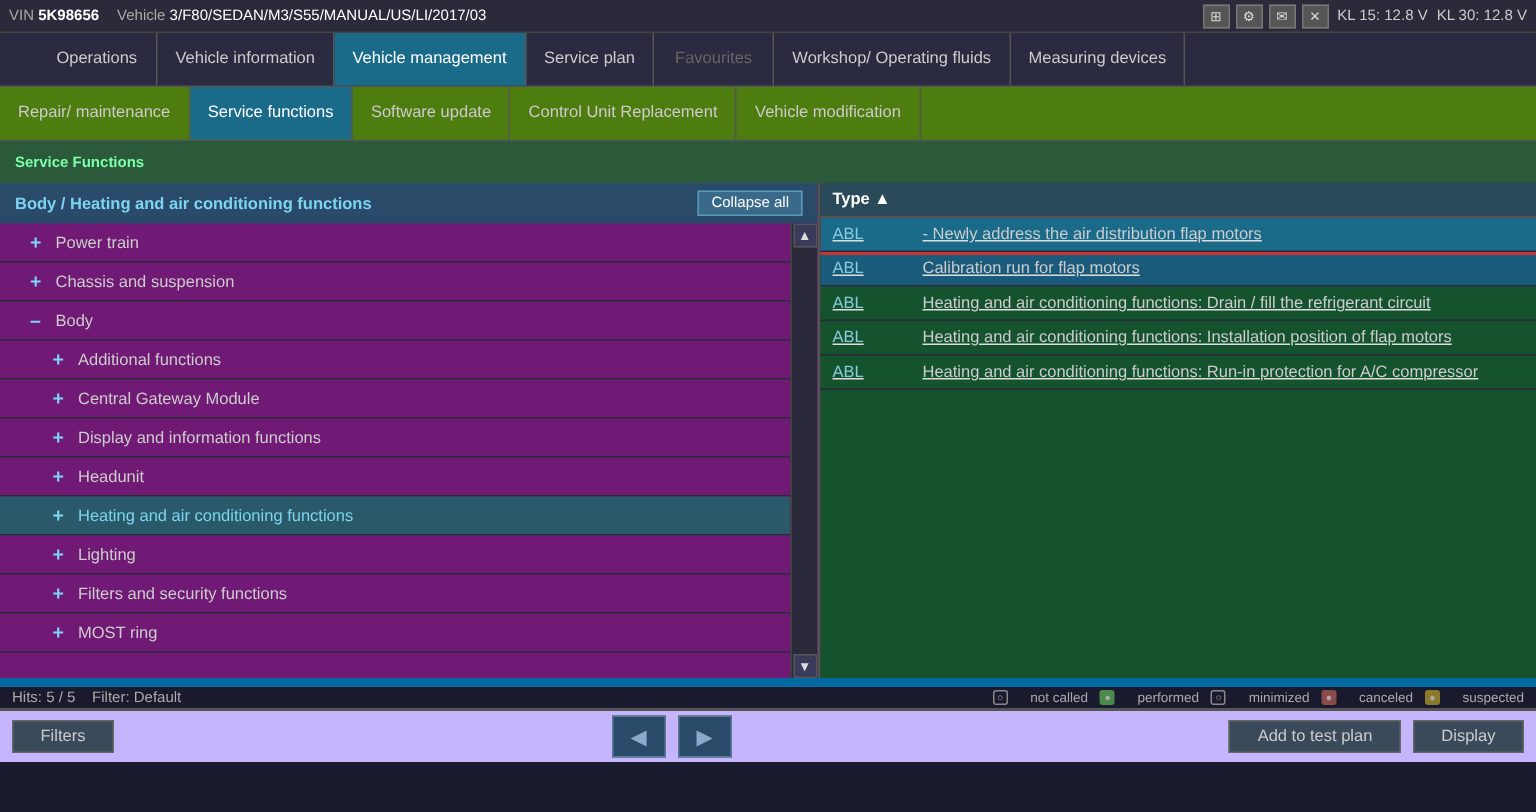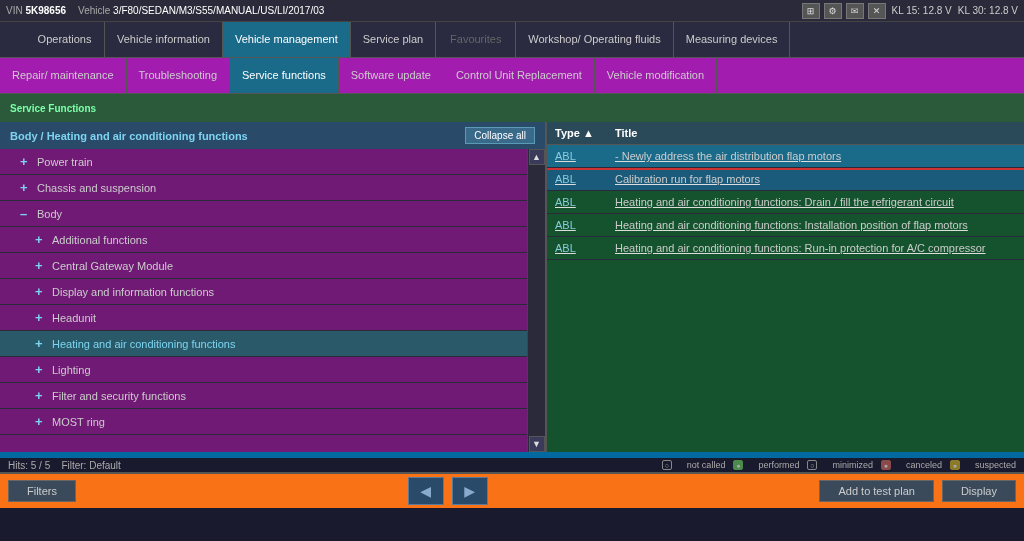--- a/index.html
+++ b/index.html
@@ -78,21 +78,21 @@
       min-width: 80px;
     }
     .nav-item.active-dark {
       background: #1a6a8a;
       color: #fff;
     }
 
     
     .nav-row2 {
       display: flex;
-      background: #a21caf;
+      background: #4d7c0f;
       border-bottom: 1px solid #555;
       height: 36px;
     }
 
     
     .service-functions-label {
       background: #2a5a3a;
       color: #7dffaa;
       padding: 3px 10px;
       font-size: 10px;
@@ -278,21 +278,21 @@
       border-radius: 2px;
       border: 1px solid #888;
       display: flex;
       align-items: center;
       justify-content: center;
       font-size: 7px;
     }
 
     
     .bottom-bar {
-      background: #f97316;
+      background: #c4b5fd;
       border-top: 2px solid #555;
       height: 36px;
       display: flex;
       align-items: center;
       justify-content: space-between;
       padding: 0 8px;
     }
     .bottom-btn {
       background: #3a4a5a;
       color: #ccc;
@@ -377,23 +377,20 @@
   </div>
   <div class="nav-item">
     <span>Measuring devices</span>
   </div>
 </div>
 
 <div class="nav-row2">
   <div class="nav-item">
     <span>Repair/ maintenance</span>
   </div>
-  <div class="nav-item">
-    <span>Troubleshooting</span>
-  </div>
   <div class="nav-item active-dark">
     <span>Service functions</span>
   </div>
   <div class="nav-item">
     <span>Software update</span>
   </div>
   <div class="nav-item">
     <span>Control Unit Replacement</span>
   </div>
   <div class="nav-item">
@@ -446,40 +443,39 @@
         <div class="tree-item level2 selected">
           <span class="plus-minus">+</span>
           <span>Heating and air conditioning functions</span>
         </div>
         <div class="tree-item level2">
           <span class="plus-minus">+</span>
           <span>Lighting</span>
         </div>
         <div class="tree-item level2">
           <span class="plus-minus">+</span>
-          <span>Filter and security functions</span>
+          <span>Filters and security functions</span>
         </div>
         <div class="tree-item level2">
           <span class="plus-minus">+</span>
           <span>MOST ring</span>
         </div>
 
       </div>
       <div class="scroll-bar-track">
         <div class="scroll-arrow">▲</div>
         <div style="flex:1; background: #2a2a3a;"></div>
         <div class="scroll-arrow">▼</div>
       </div>
     </div>
   </div>
 
   <div class="right-panel">
     <div class="table-header">
       <div class="th-type">Type ▲</div>
-      <div class="th-title">Title</div>
     </div>
     <div class="table-body">
 
       <div class="table-row selected-row">
         <div class="td-type">ABL</div>
         <div class="td-title">- Newly address the air distribution flap motors</div>
       </div>
       <div class="table-row highlighted">
         <div class="td-type">ABL</div>
         <div class="td-title">Calibration run for flap motors</div>

